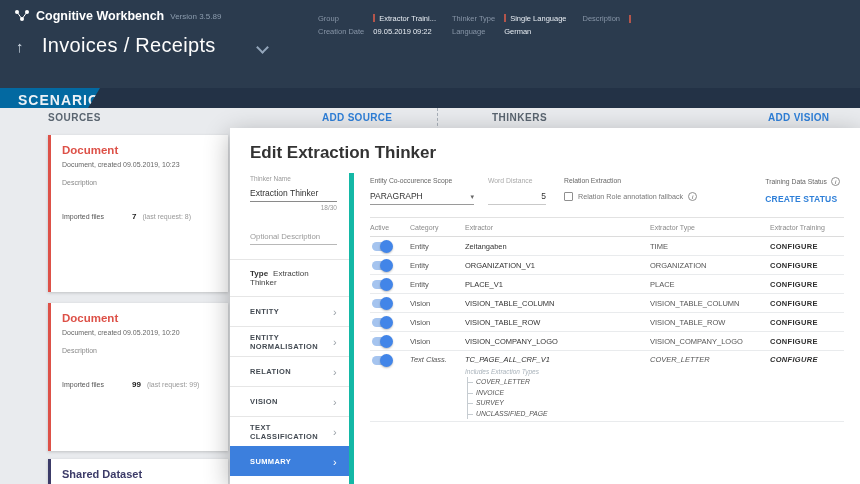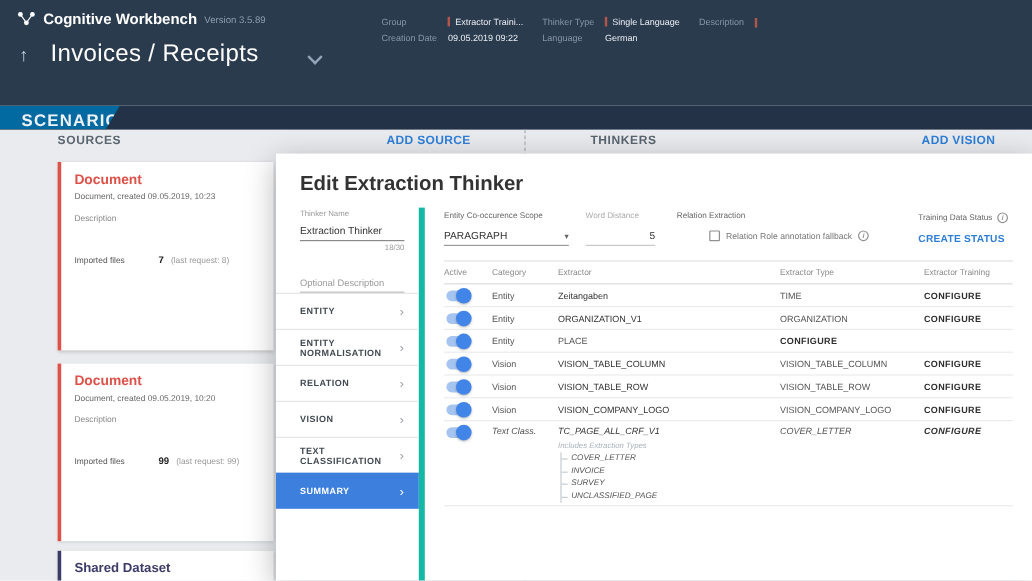--- a/index.html
+++ b/index.html
@@ -76,21 +76,21 @@
   .ctrl-label { font-size:6.8px; color:#666; display:flex; align-items:center; gap:4px; }
   .c1 { width:104px; }
   .c2 { width:58px; margin-left:14px; }
   .c2 .ctrl-label { color:#aaa; }
   .c3 { margin-left:18px; }
   .c4 { margin-left:auto; padding-right:4px; }
   .select { display:flex; justify-content:space-between; align-items:flex-end; border-bottom:1px solid #9a9a9a;
     padding:7px 0 3px; font-size:8.5px; color:#333; cursor:pointer; }
   .select .arrow { font-size:7px; color:#666; }
   .wd { border-bottom:1px solid #c9c9c9; padding:7px 0 3px; font-size:8.5px; color:#333; text-align:right; }
-  .chk-row { display:flex; align-items:center; margin-top:8px;margin-left:27px; }
+  .chk-row { display:flex; align-items:center; margin-top:8px; }
   .checkbox { width:9px; height:9px; border:1px solid #8f8f8f; border-radius:1px; cursor:pointer; flex:none; }
   .chk-label { font-size:7.2px; color:#777; margin-left:5px; }
   .info { width:9px; height:9px; border:1px solid #909090; border-radius:50%; color:#909090; font-size:6px;
     display:inline-flex; align-items:center; justify-content:center; font-style:italic; font-weight:bold; flex:none; }
   .c3 .info { margin-left:5px; }
   .create-status { margin-top:8px; font-size:8.5px; font-weight:bold; color:#2e7fd8; letter-spacing:.2px; cursor:pointer; }
 
   .table { margin-top:12px; }
   .thead, .trow { display:grid; grid-template-columns:40px 55px 185px 120px 1fr; }
   .thead { font-size:7px; color:#8a8a8a; padding:6px 0 5px; border-top:1px solid #e2e2e2; border-bottom:1px solid #dcdcdc; }
@@ -199,20 +199,23 @@
   <div class="modal">
     <div class="modal-title">Edit Extraction Thinker</div>
     <div class="modal-body">
       <div class="m-left">
         <div class="fld">
           <span class="lbl-small">Thinker Name</span>
           <input class="inp" value="Extraction Thinker" style="">
           <div class="counter">18/30</div>
           <input class="inp opt" placeholder="Optional Description" style="">
         </div>
+        <div class="type-row">
+          <b>Type</b><span>Extraction Thinker</span>
+        </div>
         <div>
             <div class="acc-item">
               <span>ENTITY</span>
               <span class="chev">›</span>
             </div>
             <div class="acc-item">
               <span>ENTITY NORMALISATION</span>
               <span class="chev">›</span>
             </div>
             <div class="acc-item">
@@ -295,20 +298,21 @@
                 <div class="cell c-type">ORGANIZATION</div>
                 <div class="cell c-action"><span class="configure">CONFIGURE</span></div>
               </div>
               <div class="trow">
                 <div class="cell c-active">
                   <span class="toggle on">
                     <span class="knob"></span>
                   </span>
                 </div>
                 <div class="cell c-category">Entity</div>
+                <div class="cell c-extractor"><span class="ex-name">PLACE_V1</span></div>
                 <div class="cell c-type">PLACE</div>
                 <div class="cell c-action"><span class="configure">CONFIGURE</span></div>
               </div>
               <div class="trow">
                 <div class="cell c-active">
                   <span class="toggle on">
                     <span class="knob"></span>
                   </span>
                 </div>
                 <div class="cell c-category">Vision</div>

